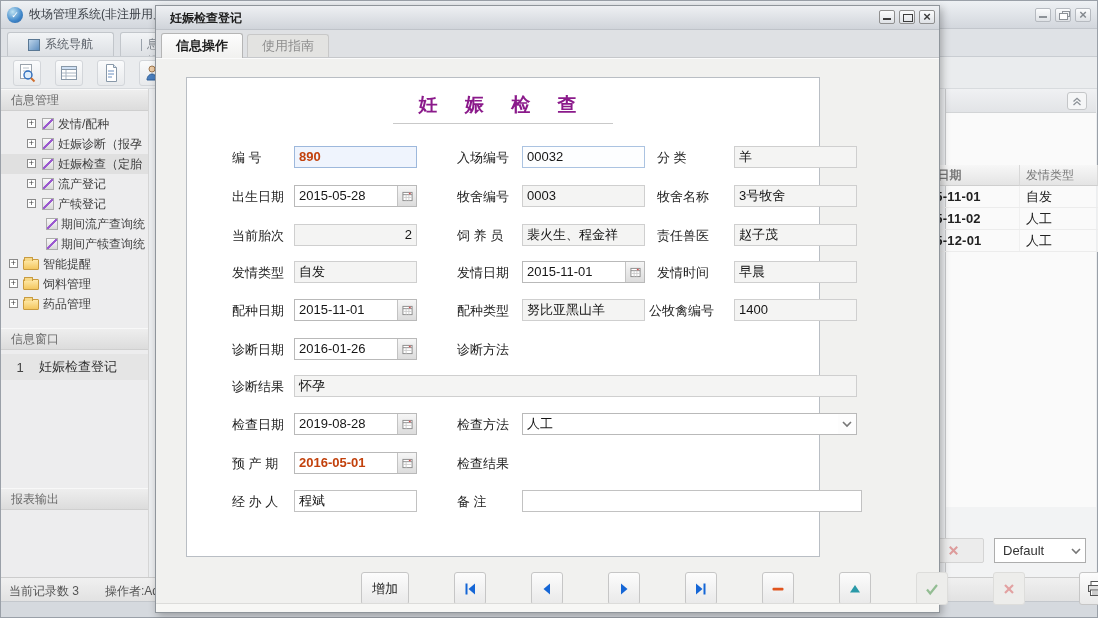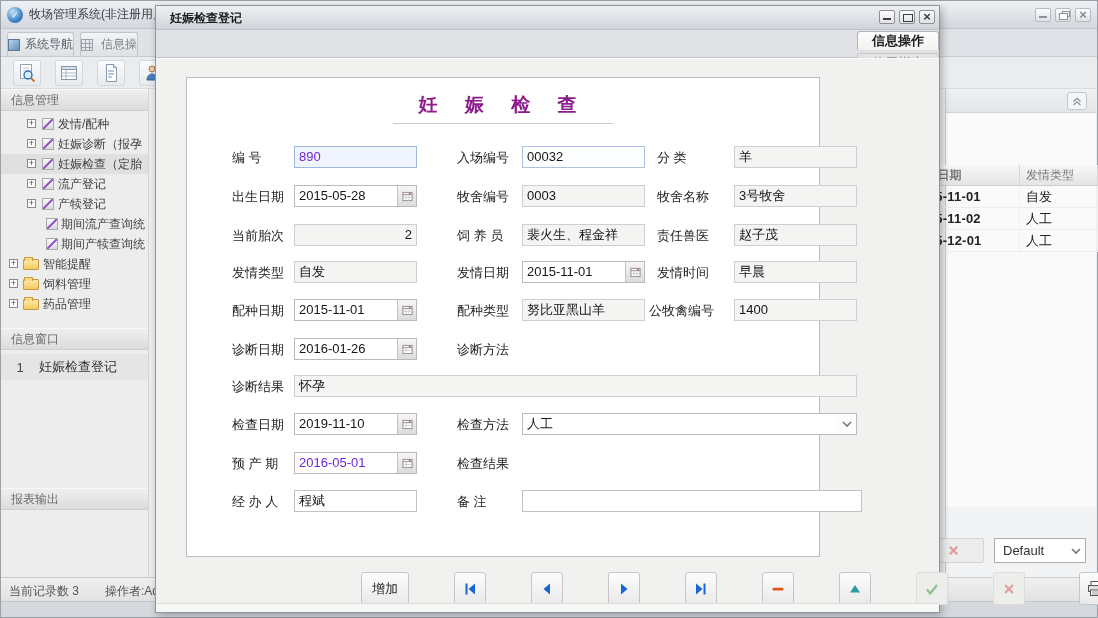--- a/index.html
+++ b/index.html
@@ -26,21 +26,21 @@
   .g-restore::before { content:""; position:absolute; left:6px; top:2px; width:6px; height:4px; border:1.5px solid #8d9298; }
   .g-close::after { content:"×"; position:absolute; left:0; right:0; top:-2px; text-align:center; font-size:13px; font-weight:bold; color:#84898f; }
   .dlg .winbtn { border-color:#8f8f8f; }
   .dlg .g-min::after, .dlg .g-close::after { background:none; color:#3c3c3c; }
   .dlg .g-min::after { background:#3c3c3c; }
   .dlg .g-max::after { border-color:#3c3c3c; }
 
   
   .mw-tabs { position:absolute; left:0; top:28px; right:0; height:28px; background:#dfe2e6;
              border-bottom:1px solid #c9cdd2; display:flex; align-items:flex-end; padding-left:6px; gap:6px; }
-  .mtab { height:24px; display:flex; align-items:center; gap:5px; padding:0 0;
+  .mtab { height:24px; display:flex; align-items:center; gap:5px; padding:0 20px;
           border:1px solid #c2c6cb; border-bottom:none; border-radius:3px 3px 0 0;
           background:linear-gradient(#f2f4f6,#dde0e4); color:#5a6068; font-size:12px;justify-content:space-between; }
   .mtab.cut { width:58px; overflow:hidden; color:#7c828a; }
   .ic-navsq { width:12px; height:12px; border:1px solid #5a7894; background:linear-gradient(135deg,#bcd4ea,#5f8fc0); }
   .ic-grid { width:12px; height:12px;
     background-image:linear-gradient(#9aa2ab 1px,transparent 1px),linear-gradient(90deg,#9aa2ab 1px,transparent 1px);
     background-size:4px 4px; border-right:1px solid #9aa2ab; border-bottom:1px solid #9aa2ab; }
 
   
   .mw-toolbar { position:absolute; left:0; top:56px; right:0; height:32px; background:#eaecee;
@@ -107,21 +107,21 @@
   .mw-bottom { position:absolute; left:0; right:0; bottom:0; height:16px; background:#d5d9de; border-top:1px solid #c3c7cc; }
 
   
   .dlg { position:absolute; left:155px; top:5px; width:785px; height:608px; background:#f1f1ef;
          border:1px solid #8f959b; box-shadow:2px 3px 8px rgba(0,0,0,.28); z-index:10; }
   .dlg-titlebar { position:absolute; left:0; top:0; right:0; height:24px;
                   background:linear-gradient(#eef0f3,#d0d4da); border-bottom:1px solid #bfc3c9; }
   .dlg-title { position:absolute; left:14px; top:4px; font-size:12px; font-weight:bold; color:#1d1d1d; }
   .dlg .winbtns { right:4px; top:4px; }
   .dlg-tabs { position:absolute; left:0; top:24px; right:0; height:28px; background:#dfe1e4;
-              border-bottom:1px solid #c6c8cb; display:flex; align-items:flex-end; padding-left:5px; gap:4px;flex-direction:column; }
+              border-bottom:1px solid #c6c8cb; display:flex; align-items:flex-end; padding-left:5px; gap:4px; }
   .dtab { height:25px; padding:0 14px; display:flex; align-items:center; border:1px solid #b5b5b5; border-bottom:none;
           border-radius:3px 3px 0 0; font-size:13px; }
   .dtab.active { background:linear-gradient(#fdfdfd,#f1f1ef); font-weight:bold; color:#1e1e1e; position:relative; top:1px; }
   .dtab.inactive { height:23px; background:#e3e3e1; border-color:#c8c8c8; color:#8e8e8e; }
   .dlg-body { position:absolute; left:0; top:52px; right:0; bottom:9px; background:#f1f1ef; border-top:1px solid #fbfbfb; }
   .dlg-strip { position:absolute; left:0; bottom:0; right:0; height:9px; background:#f7f7f5; border-top:1px solid #dcdcda; }
 
   
   .fpanel { position:absolute; left:30px; top:18px; width:634px; height:480px; background:#fff; border:1px solid #b9bec4; }
   .ftitle { position:absolute; left:0; right:0; top:14px; text-align:center; }
@@ -131,21 +131,21 @@
   .flbl { position:absolute; top:3px; font-size:13px; color:#1f1f1f; white-space:nowrap; }
   .l1 { left:45px; } .l2 { left:270px; } .l3 { left:470px; }
   .fld { position:absolute; top:0; height:22px; border:1px solid #cfcfcf; background:#f4f4f3;
          font-size:13px; line-height:20px; padding:0 4px; color:#151515; white-space:nowrap; overflow:hidden; }
   .f1 { left:107px; width:123px; } .f2 { left:335px; width:123px; } .f3 { left:547px; width:123px; }
   .w2 { left:335px; width:335px; } .w1 { left:107px; width:563px; } .wr { left:335px; width:340px; }
   .fld.white { background:#fff; border-color:#c2c2c2; }
   .fld.bluebox { background:#eff4fd; border-color:#9db8dc; }
   .fld.bluebrd { background:#fdfeff; border-color:#abc3e1; }
   .fld.right { text-align:right; }
-  .bluetext { color:#6d28d9; font-weight:normal; }
+  .bluetext { color:#c2410c; font-weight:bold; }
   .fld.datef, .fld.combof { display:flex; padding:0; background:#fff; border-color:#b9b9b9; }
   .fld.datef .val, .fld.combof .val { flex:1; padding:0 4px; line-height:20px; overflow:hidden; white-space:nowrap; }
   .dbtn { width:19px; border-left:1px solid #c3c3c3; background:linear-gradient(#f6f6f6,#dcdcdc);
           display:flex; align-items:center; justify-content:center; }
   .cbtn { width:18px; display:flex; align-items:center; justify-content:center; background:#fdfdfd; }
 
   
   .dtb { position:absolute; left:163px; top:513px; display:flex; gap:3px; align-items:center; }
   .dtb .btn { width:32px; height:33px; border:1px solid #c6c6c6; border-radius:3px;
               background:linear-gradient(#fcfcfc,#e9e9e9); display:flex; align-items:center; justify-content:center;margin-left:42px; }
@@ -454,21 +454,21 @@
       </div>
 
       <div class="frow" style="top:297px;">
         <span class="flbl l1">诊断结果</span>
         <div class="fld w1">怀孕</div>
       </div>
 
       <div class="frow" style="top:335px;">
         <span class="flbl l1">检查日期</span>
         <div class="fld f1 datef">
-          <span class="val">2019-11-10</span>
+          <span class="val">2019-08-28</span>
           <span class="dbtn">
             <svg width="11" height="11" viewBox="0 0 12 12">
                 <rect x="1" y="1.5" width="10" height="9" fill="#fff" stroke="#888"></rect>
                 <line x1="1" y1="4" x2="11" y2="4" stroke="#888"></line>
                 <line x1="4.5" y1="4" x2="4.5" y2="10.5" stroke="#ccc"></line>
                 <line x1="1" y1="7" x2="11" y2="7" stroke="#ccc"></line>
                 <rect x="7.5" y="2" width="2" height="1.5" fill="#d05050"></rect>
               </svg>
           </span>
         </div>

